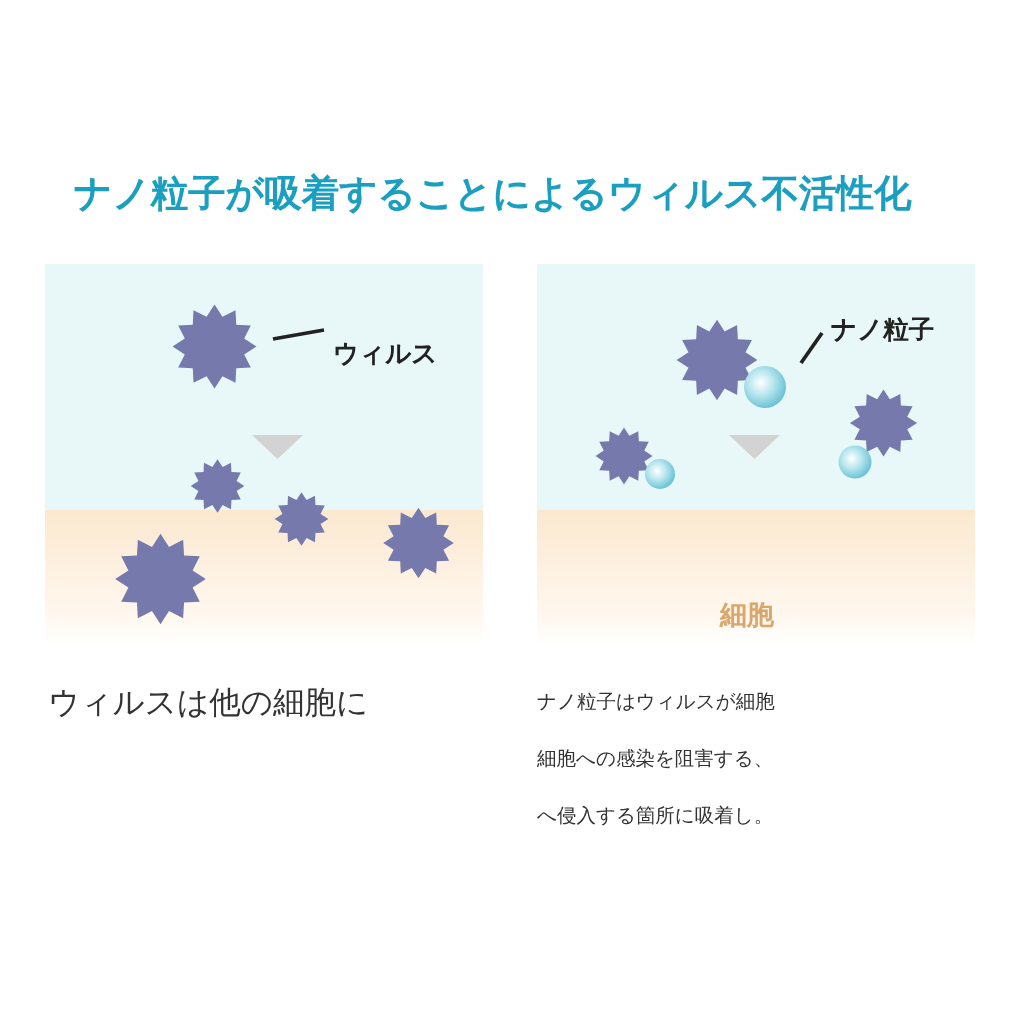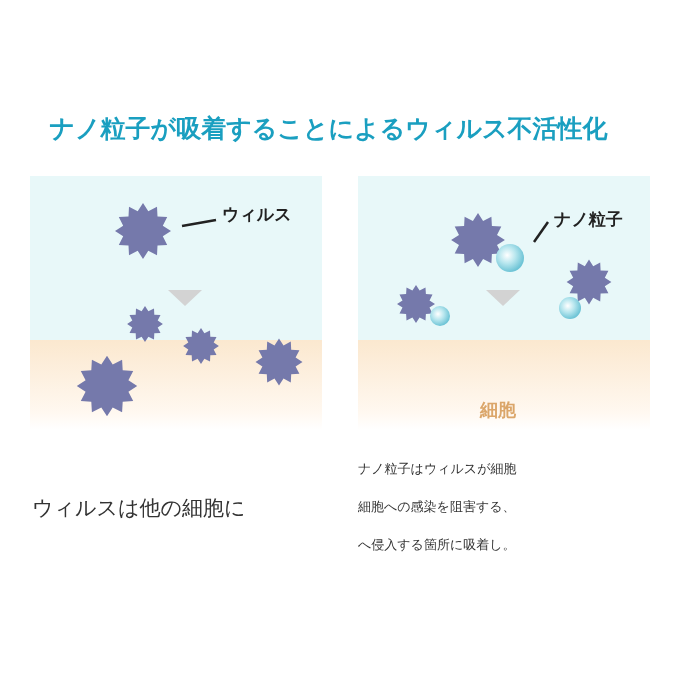--- a/index.html
+++ b/index.html
@@ -32,21 +32,21 @@
     <g id="vl">
         <polygon points="141.0,55.0 132.8,60.3 137.2,69.0 127.5,69.5 127.0,79.2 118.3,74.8 113.0,83.0 107.7,74.8 99.0,79.2 98.5,69.5 88.8,69.0 93.2,60.3 85.0,55.0 93.2,49.7 88.8,41.0 98.5,40.5 99.0,30.8 107.7,35.2 113.0,27.0 118.3,35.2 127.0,30.8 127.5,40.5 137.2,41.0 132.8,49.7" fill="#7579ab"></polygon>
         <polygon points="132.9,148.0 127.7,151.4 130.5,157.0 124.3,157.3 124.0,163.5 118.4,160.7 115.0,165.9 111.6,160.7 106.0,163.5 105.7,157.3 99.5,157.0 102.3,151.4 97.1,148.0 102.3,144.6 99.5,139.0 105.7,138.7 106.0,132.5 111.6,135.3 115.0,130.1 118.4,135.3 124.0,132.5 124.3,138.7 130.5,139.0 127.7,144.6" fill="#7579ab"></polygon>
         <polygon points="188.9,170.0 183.7,173.4 186.5,179.0 180.3,179.3 180.0,185.5 174.4,182.7 171.0,187.9 167.6,182.7 162.0,185.5 161.7,179.3 155.5,179.0 158.3,173.4 153.1,170.0 158.3,166.6 155.5,161.0 161.7,160.7 162.0,154.5 167.6,157.3 171.0,152.1 174.4,157.3 180.0,154.5 180.3,160.7 186.5,161.0 183.7,166.6" fill="#7579ab"></polygon>
         <polygon points="272.5,186.0 265.6,190.5 269.4,197.8 261.2,198.2 260.8,206.4 253.5,202.6 249.0,209.5 244.5,202.6 237.2,206.4 236.8,198.2 228.6,197.8 232.4,190.5 225.5,186.0 232.4,181.5 228.6,174.2 236.8,173.8 237.2,165.6 244.5,169.4 249.0,162.5 253.5,169.4 260.8,165.6 261.2,173.8 269.4,174.2 265.6,181.5" fill="#7579ab"></polygon>
         <polygon points="107.2,210.0 98.4,215.7 103.2,225.1 92.7,225.7 92.1,236.2 82.7,231.4 77.0,240.2 71.3,231.4 61.9,236.2 61.3,225.7 50.8,225.1 55.6,215.7 46.8,210.0 55.6,204.3 50.8,194.9 61.3,194.3 61.9,183.8 71.3,188.6 77.0,179.8 82.7,188.6 92.1,183.8 92.7,194.3 103.2,194.9 98.4,204.3" fill="#7579ab"></polygon>
       </g>
     <line x1="152" y1="50" x2="186" y2="44" stroke="#222" stroke-width="2.5"></line>
     <polygon points="138,114 172,114 155,130" fill="#d3d3d3"></polygon>
   </svg>
-  <div class="label" style="left:192px;top:27px;">ウィルス</div>
+  <div class="label" style="left:192px;top:48px;">ウィルス</div>
 </div>
 
 <div class="panel" id="panel-right">
   <div class="sky"></div>
   <div class="cell"></div>
   <svg width="292" height="254" viewBox="0 0 292 254">
     <defs>
       <radialGradient id="np" cx="0.4" cy="0.4" r="0.6">
         <stop offset="0" stop-color="#ffffff"></stop>
         <stop offset="0.5" stop-color="#b7e6ee"></stop>
@@ -61,14 +61,14 @@
         <polygon points="253.4,106.0 246.8,110.2 250.4,117.2 242.6,117.6 242.2,125.4 235.2,121.8 231.0,128.4 226.8,121.8 219.8,125.4 219.4,117.6 211.6,117.2 215.2,110.2 208.6,106.0 215.2,101.8 211.6,94.8 219.4,94.4 219.8,86.6 226.8,90.2 231.0,83.6 235.2,90.2 242.2,86.6 242.6,94.4 250.4,94.8 246.8,101.8" fill="#7579ab"></polygon>
         <circle cx="212" cy="132" r="11" fill="url(#np)"></circle>
       </g>
     <line x1="176" y1="66" x2="190" y2="46" stroke="#222" stroke-width="2.5"></line>
     <polygon points="128,114 162,114 145,130" fill="#d3d3d3"></polygon>
   </svg>
   <div class="label" style="left:196px;top:32px;">ナノ粒子</div>
   <div class="cell-label" style="left:122px;top:208px;">細胞</div>
 </div>
 
-<div class="caption" style="left:32px;top:450px;margin-top:40px;"><div>ウィルスは他の細胞に</div></div>
+<div class="caption" style="left:32px;top:450px;"><div>ウィルスは他の細胞に</div></div>
 <div class="caption" style="left:358px;top:450px;font-size:13px;line-height:38px;"><div>ナノ粒子はウィルスが細胞</div><div>細胞への感染を阻害する、</div><div>へ侵入する箇所に吸着し。</div></div>
 
 </body></html>

